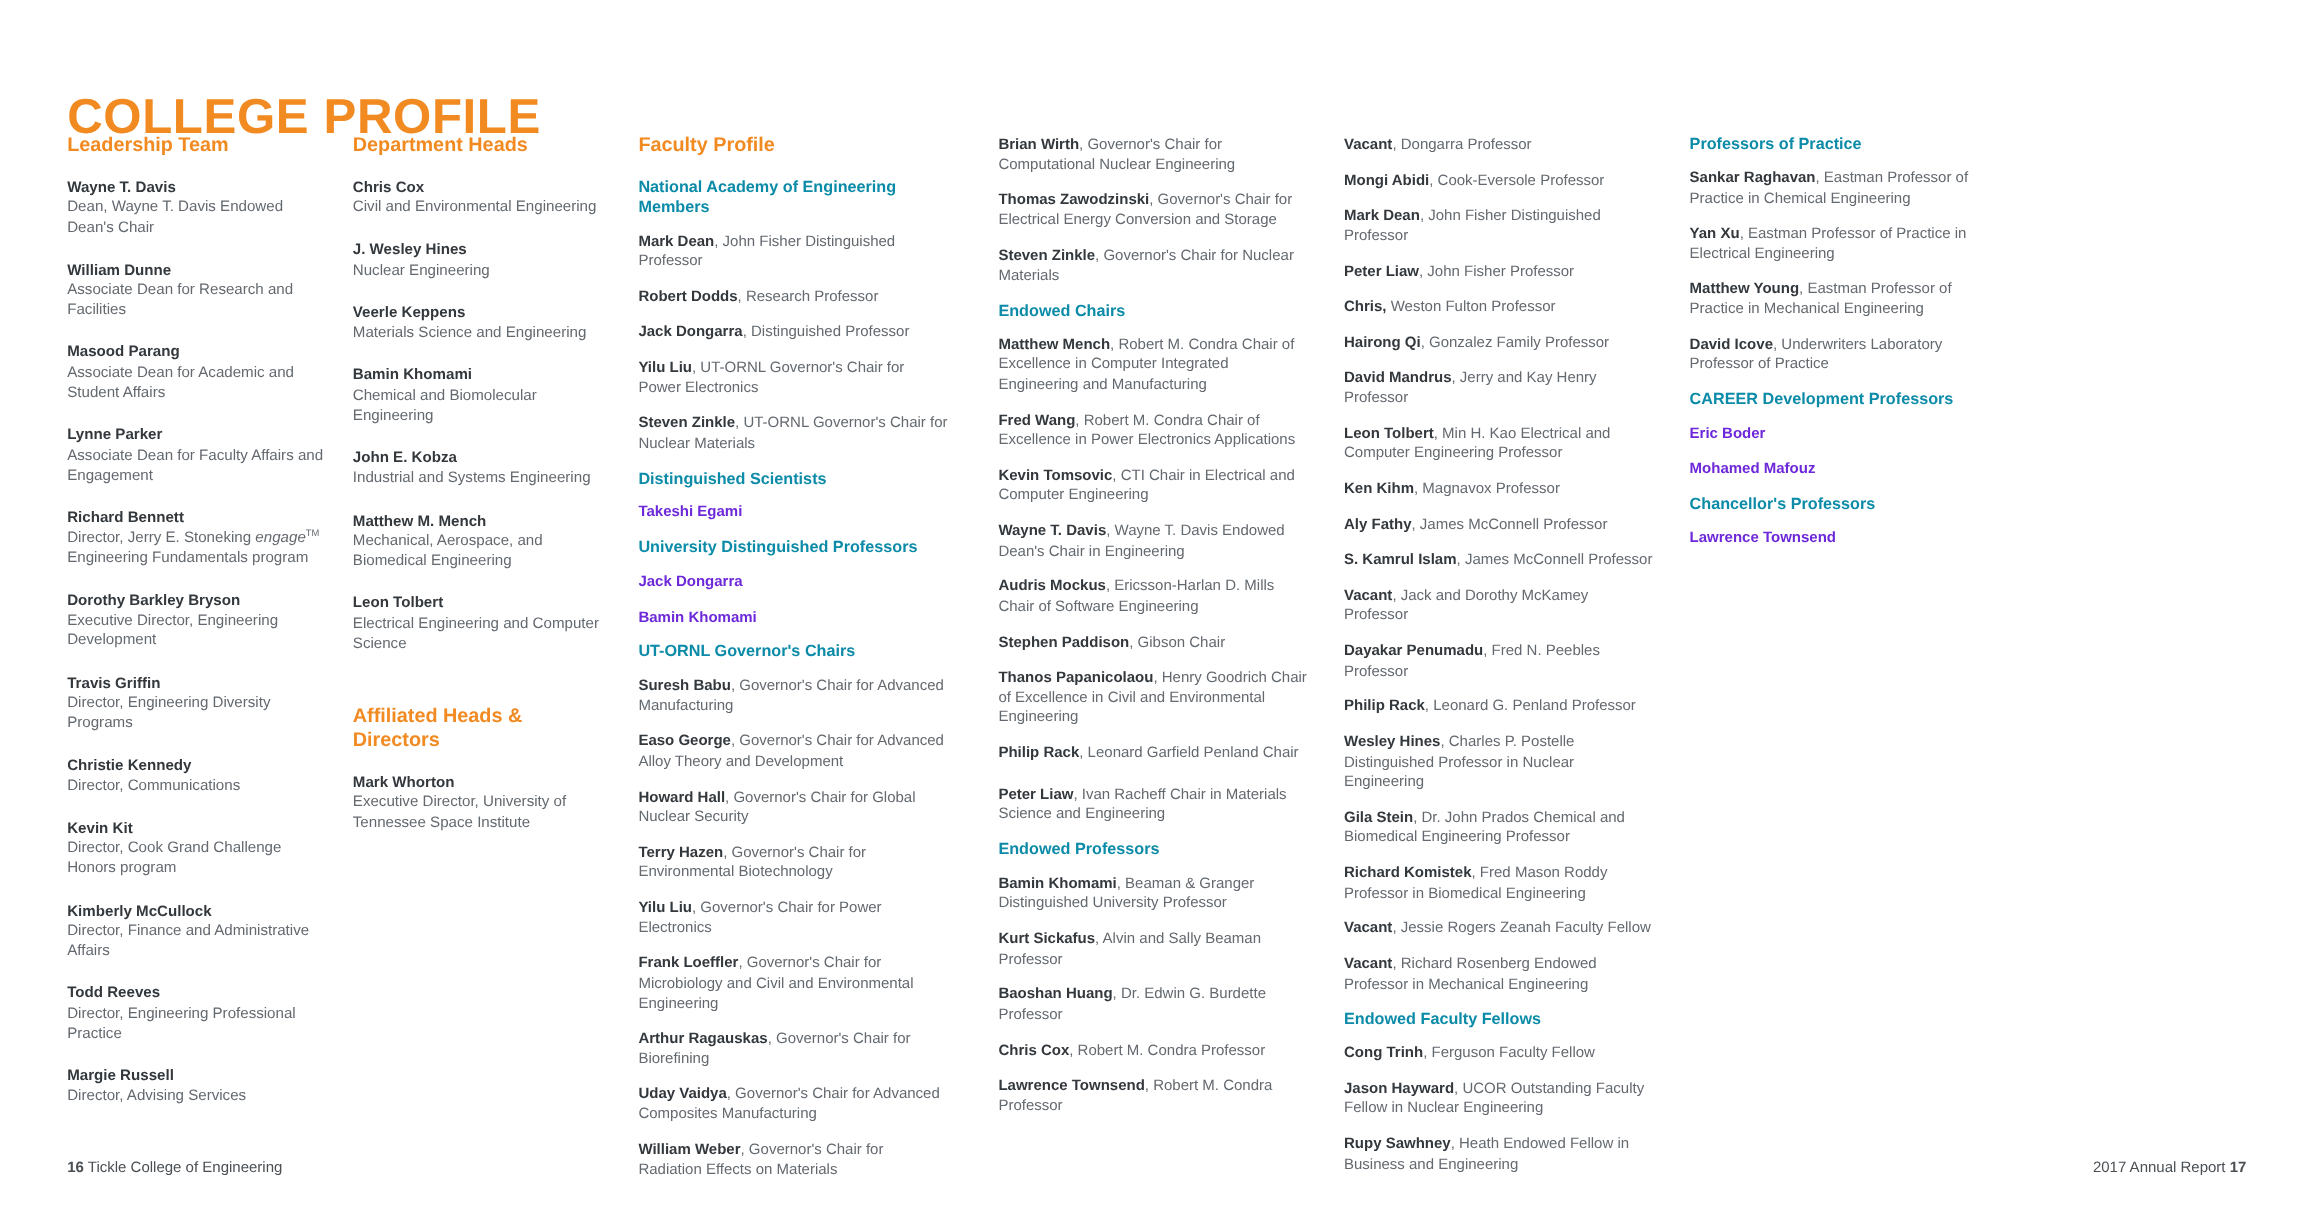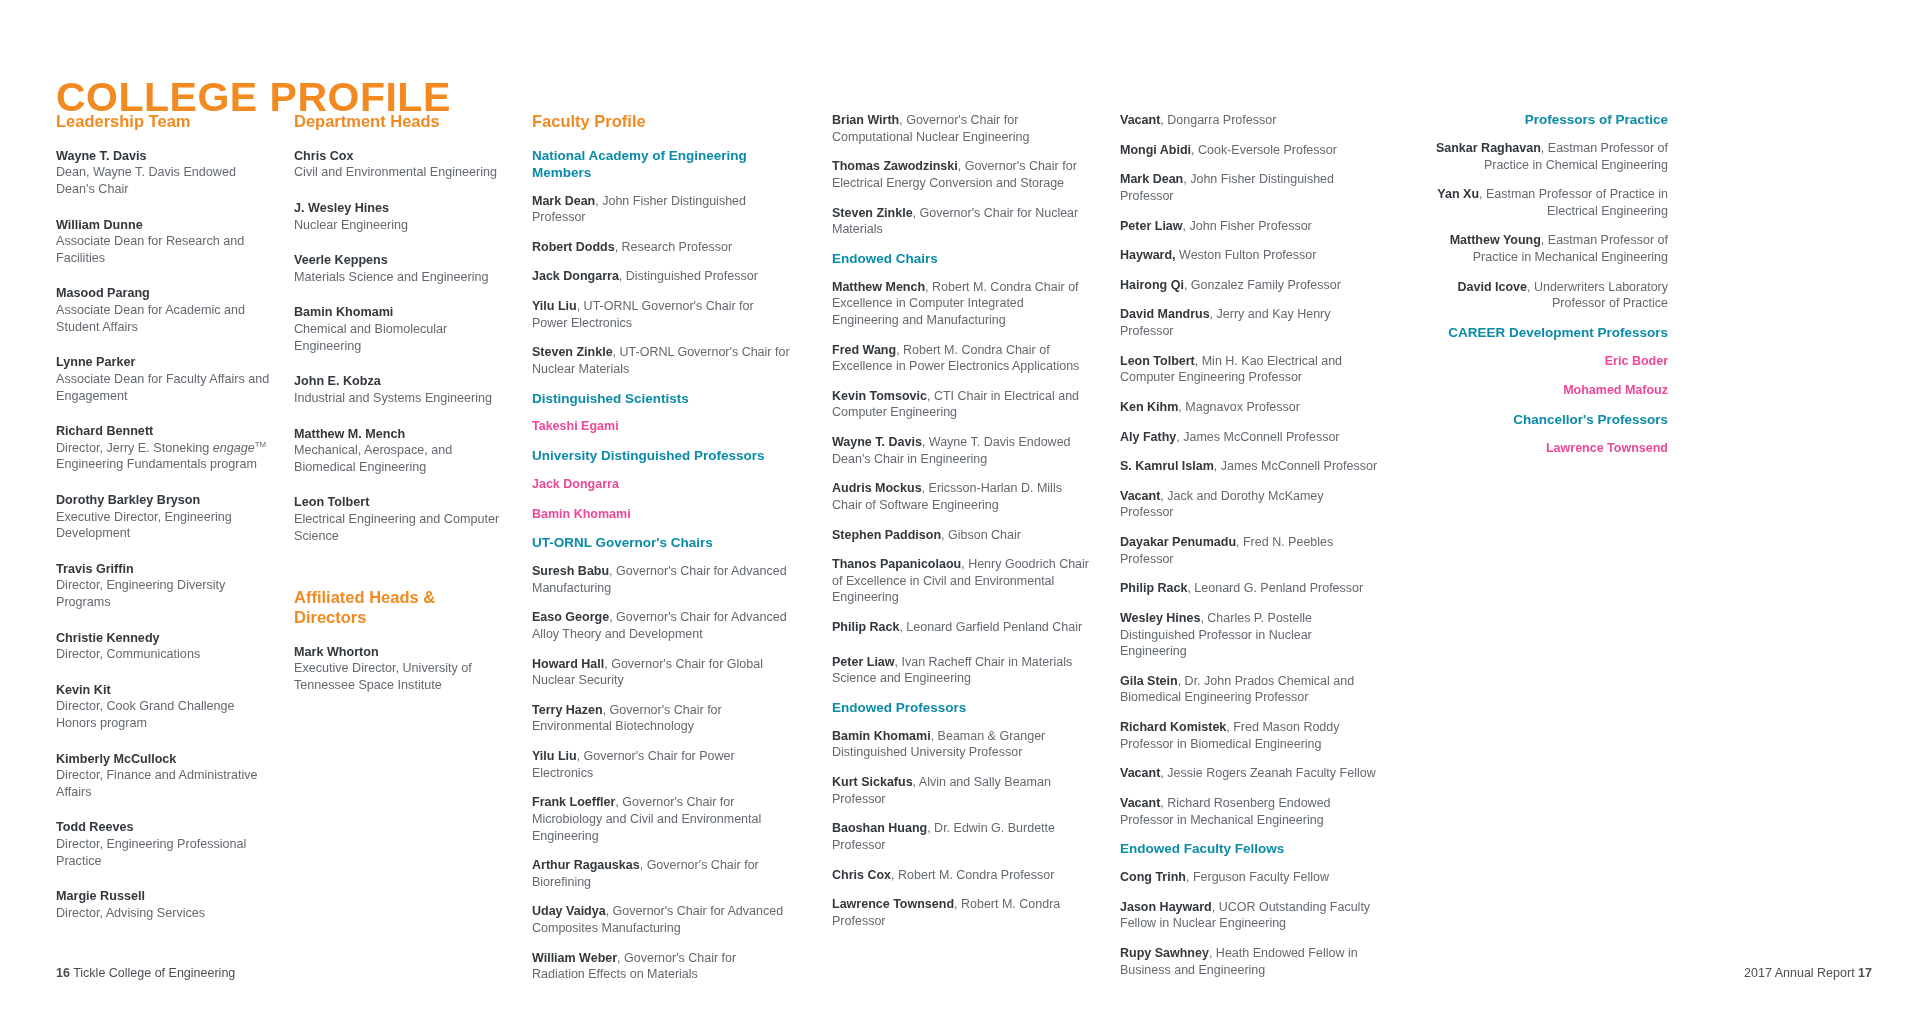--- a/index.html
+++ b/index.html
@@ -42,21 +42,21 @@
   }
   .col {
     box-sizing: border-box;
     padding-right: 20px;
   }
   .col-1 { width: 238px; }
   .col-2 { width: 238px; }
   .col-3 { width: 300px; padding-right: 40px;}
   .col-4 { width: 288px; padding-right: 28px;}
   .col-5 { width: 288px; padding-right: 28px;}
-  .col-6 { width: 270px; padding-right: 10px; text-align: right;}
+  .col-6 { width: 270px; padding-right: 10px;}
 
   .sec-head {
     font-size: 16.5px;
     font-weight: bold;
     color: #f28a22;
     margin: 0 0 16px 0;
     line-height: 1.2;
   }
   .sec-head.spaced { margin-top: 44px; }
 
@@ -89,21 +89,21 @@
   .entry-inline {
     margin: 0 0 13px 0;
     font-size: 12.5px;
     line-height: 1.33;
     color: #63696f;
   }
   .entry-inline .nm {
     font-weight: bold;
     color: #33383d;
   }
-  .entry-inline.name-only .nm { color: #ec4899; }
+  .entry-inline.name-only .nm { color: #6d28d9; }
 
   .italic { font-style: italic; }
   sup { font-size: 0.62em; vertical-align: super; line-height: 0; }
 
   .footer-left {
     position: absolute;
     left: 56px;
     bottom: 37px;
     font-size: 12.5px;
     color: #4a4f54;
@@ -290,21 +290,21 @@
         <div class="entry-inline"><span class="nm">Lawrence Townsend</span><span>, Robert M. Condra Professor</span></div>
       </div>
     </div>
 
     <div class="col col-5">
       <div>
         <div class="entry-inline"><span class="nm">Vacant</span><span>, Dongarra Professor</span></div>
         <div class="entry-inline"><span class="nm">Mongi Abidi</span><span>, Cook-Eversole Professor</span></div>
         <div class="entry-inline"><span class="nm">Mark Dean</span><span>, John Fisher Distinguished Professor</span></div>
         <div class="entry-inline"><span class="nm">Peter Liaw</span><span>, John Fisher Professor</span></div>
-        <div class="entry-inline"><span class="nm">Hayward,</span><span> Weston Fulton Professor</span></div>
+        <div class="entry-inline"><span class="nm">Chris,</span><span> Weston Fulton Professor</span></div>
         <div class="entry-inline"><span class="nm">Hairong Qi</span><span>, Gonzalez Family Professor</span></div>
         <div class="entry-inline"><span class="nm">David Mandrus</span><span>, Jerry and Kay Henry Professor</span></div>
         <div class="entry-inline"><span class="nm">Leon Tolbert</span><span>, Min H. Kao Electrical and Computer Engineering Professor</span></div>
         <div class="entry-inline"><span class="nm">Ken Kihm</span><span>, Magnavox Professor</span></div>
         <div class="entry-inline"><span class="nm">Aly Fathy</span><span>, James McConnell Professor</span></div>
         <div class="entry-inline"><span class="nm">S. Kamrul Islam</span><span>, James McConnell Professor</span></div>
         <div class="entry-inline"><span class="nm">Vacant</span><span>, Jack and Dorothy McKamey Professor</span></div>
         <div class="entry-inline"><span class="nm">Dayakar Penumadu</span><span>, Fred N. Peebles Professor</span></div>
         <div class="entry-inline"><span class="nm">Philip Rack</span><span>, Leonard G. Penland Professor</span></div>
         <div class="entry-inline"><span class="nm">Wesley Hines</span><span>, Charles P. Postelle Distinguished Professor in Nuclear Engineering</span></div>

